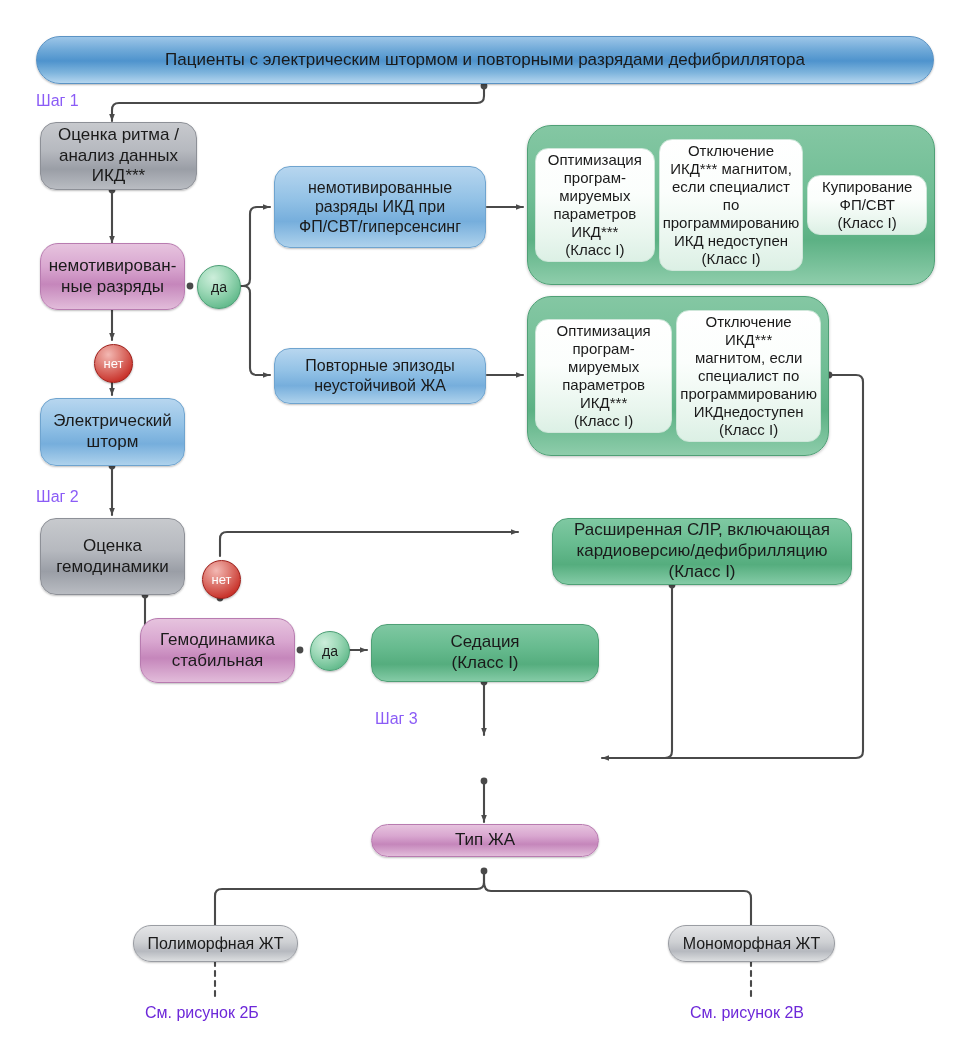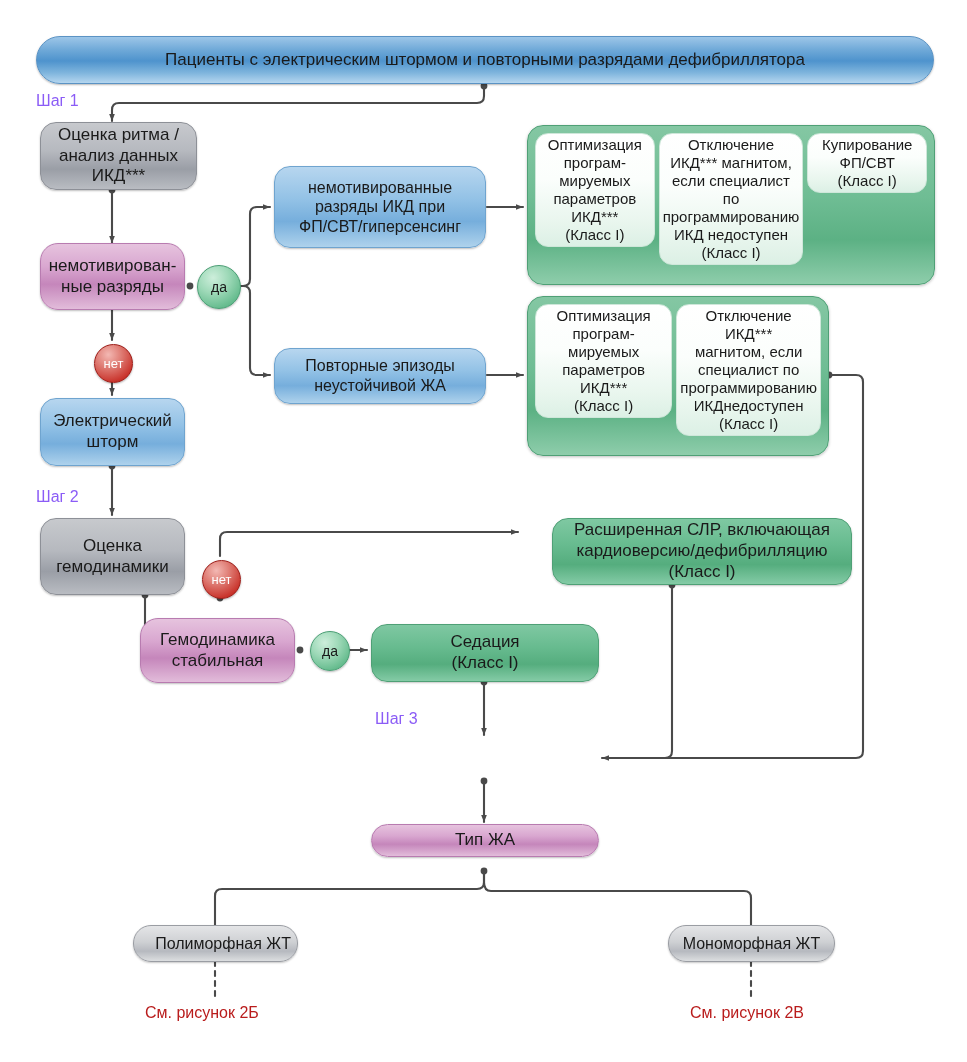--- a/index.html
+++ b/index.html
@@ -60,25 +60,25 @@
   .n-green{
     border-radius:16px;
     background:linear-gradient(to bottom,#7fc8a2 0%,#67bb8f 40%,#55ad7e 70%,#84cba6 100%);
     border:1px solid #4fa076;
     box-shadow:0 1px 2px rgba(0,0,0,.22);
     font-size:17px;
   }
 
   
   .grp{
-    position:absolute;box-sizing:border-box;border-radius:16px;
+    position:absolute;box-sizing:border-box;border-radius:24px;
     background:linear-gradient(to bottom,#84c7a3 0%,#6fbd94 45%,#5cb184 72%,#8ecdab 100%);
     border:1px solid #4fa076;
     box-shadow:0 1px 3px rgba(0,0,0,.25);
-    display:flex;align-items:flex-start;padding:7px;gap:4px;z-index:3;
+    display:flex;align-items:center;padding:7px;gap:4px;z-index:3;
   }
   .grp .card{
     flex:1;box-sizing:border-box;border-radius:13px;
     background:linear-gradient(to bottom,#ffffff 0%,#fbfefc 40%,#e9f6ee 78%,#dcf0e5 100%);
     border:1px solid #cfe7da;
     display:flex;align-items:center;justify-content:center;text-align:center;
     color:#1a1a1a;font-size:15px;line-height:1.2;padding:2px 3px;
   }
 
   
@@ -89,21 +89,21 @@
     border:1px solid #4a9e74;box-shadow:0 1px 2px rgba(0,0,0,.28);
   }
   .badge-no{
     background:radial-gradient(circle at 36% 26%,#f3b8b3 0%,#e08078 34%,#c9342c 76%,#a8201a 100%);
     border:1px solid #9c1c17;box-shadow:0 1px 2px rgba(0,0,0,.3);color:#ffffff;
     font-size:13px;
   }
 
   
   .label{position:absolute;font-size:16px;color:#8b5cf6;z-index:4;white-space:nowrap;}
-  .caption{position:absolute;font-size:16px;color:#b91c1c;z-index:4;white-space:nowrap;}
+  .caption{position:absolute;font-size:16px;color:#6d28d9;z-index:4;white-space:nowrap;}
 </style>
 </head>
 <body>
 
 <div id="canvas">
 
   <svg class="wires" viewBox="0 0 967 1062" xmlns="http://www.w3.org/2000/svg">
     <defs>
       <marker id="ah" markerWidth="9" markerHeight="9" refX="7.4" refY="3.4" orient="auto" markerUnits="userSpaceOnUse">
         <path d="M0,0.4 L7.6,3.4 L0,6.4 z" fill="#4a4a4a"></path>
@@ -260,21 +260,21 @@
   <div class="node n-green" style="left:371px;top:624px;width:228px;height:58px;">
     <span class="txt" style="white-space:pre-line;">Седация
 (Класс I)</span>
   </div>
 
 
   <div class="node n-pink" style="left:371px;top:824px;width:228px;height:33px;">
     <span class="txt">Тип ЖА</span>
   </div>
 
-  <div class="node n-graypill" style="left:133px;top:925px;width:165px;height:37px;justify-content:flex-end;">
+  <div class="node n-graypill" style="left:133px;top:925px;width:165px;height:37px;">
     <span class="txt">Полиморфная ЖТ</span>
   </div>
 
   <div class="node n-graypill" style="left:668px;top:925px;width:167px;height:37px;">
     <span class="txt">Мономорфная ЖТ</span>
   </div>
 
   <div class="caption" style="left:145px;top:1004px;">См. рисунок 2Б</div>
   <div class="caption" style="left:690px;top:1004px;">См. рисунок 2В</div>
 

